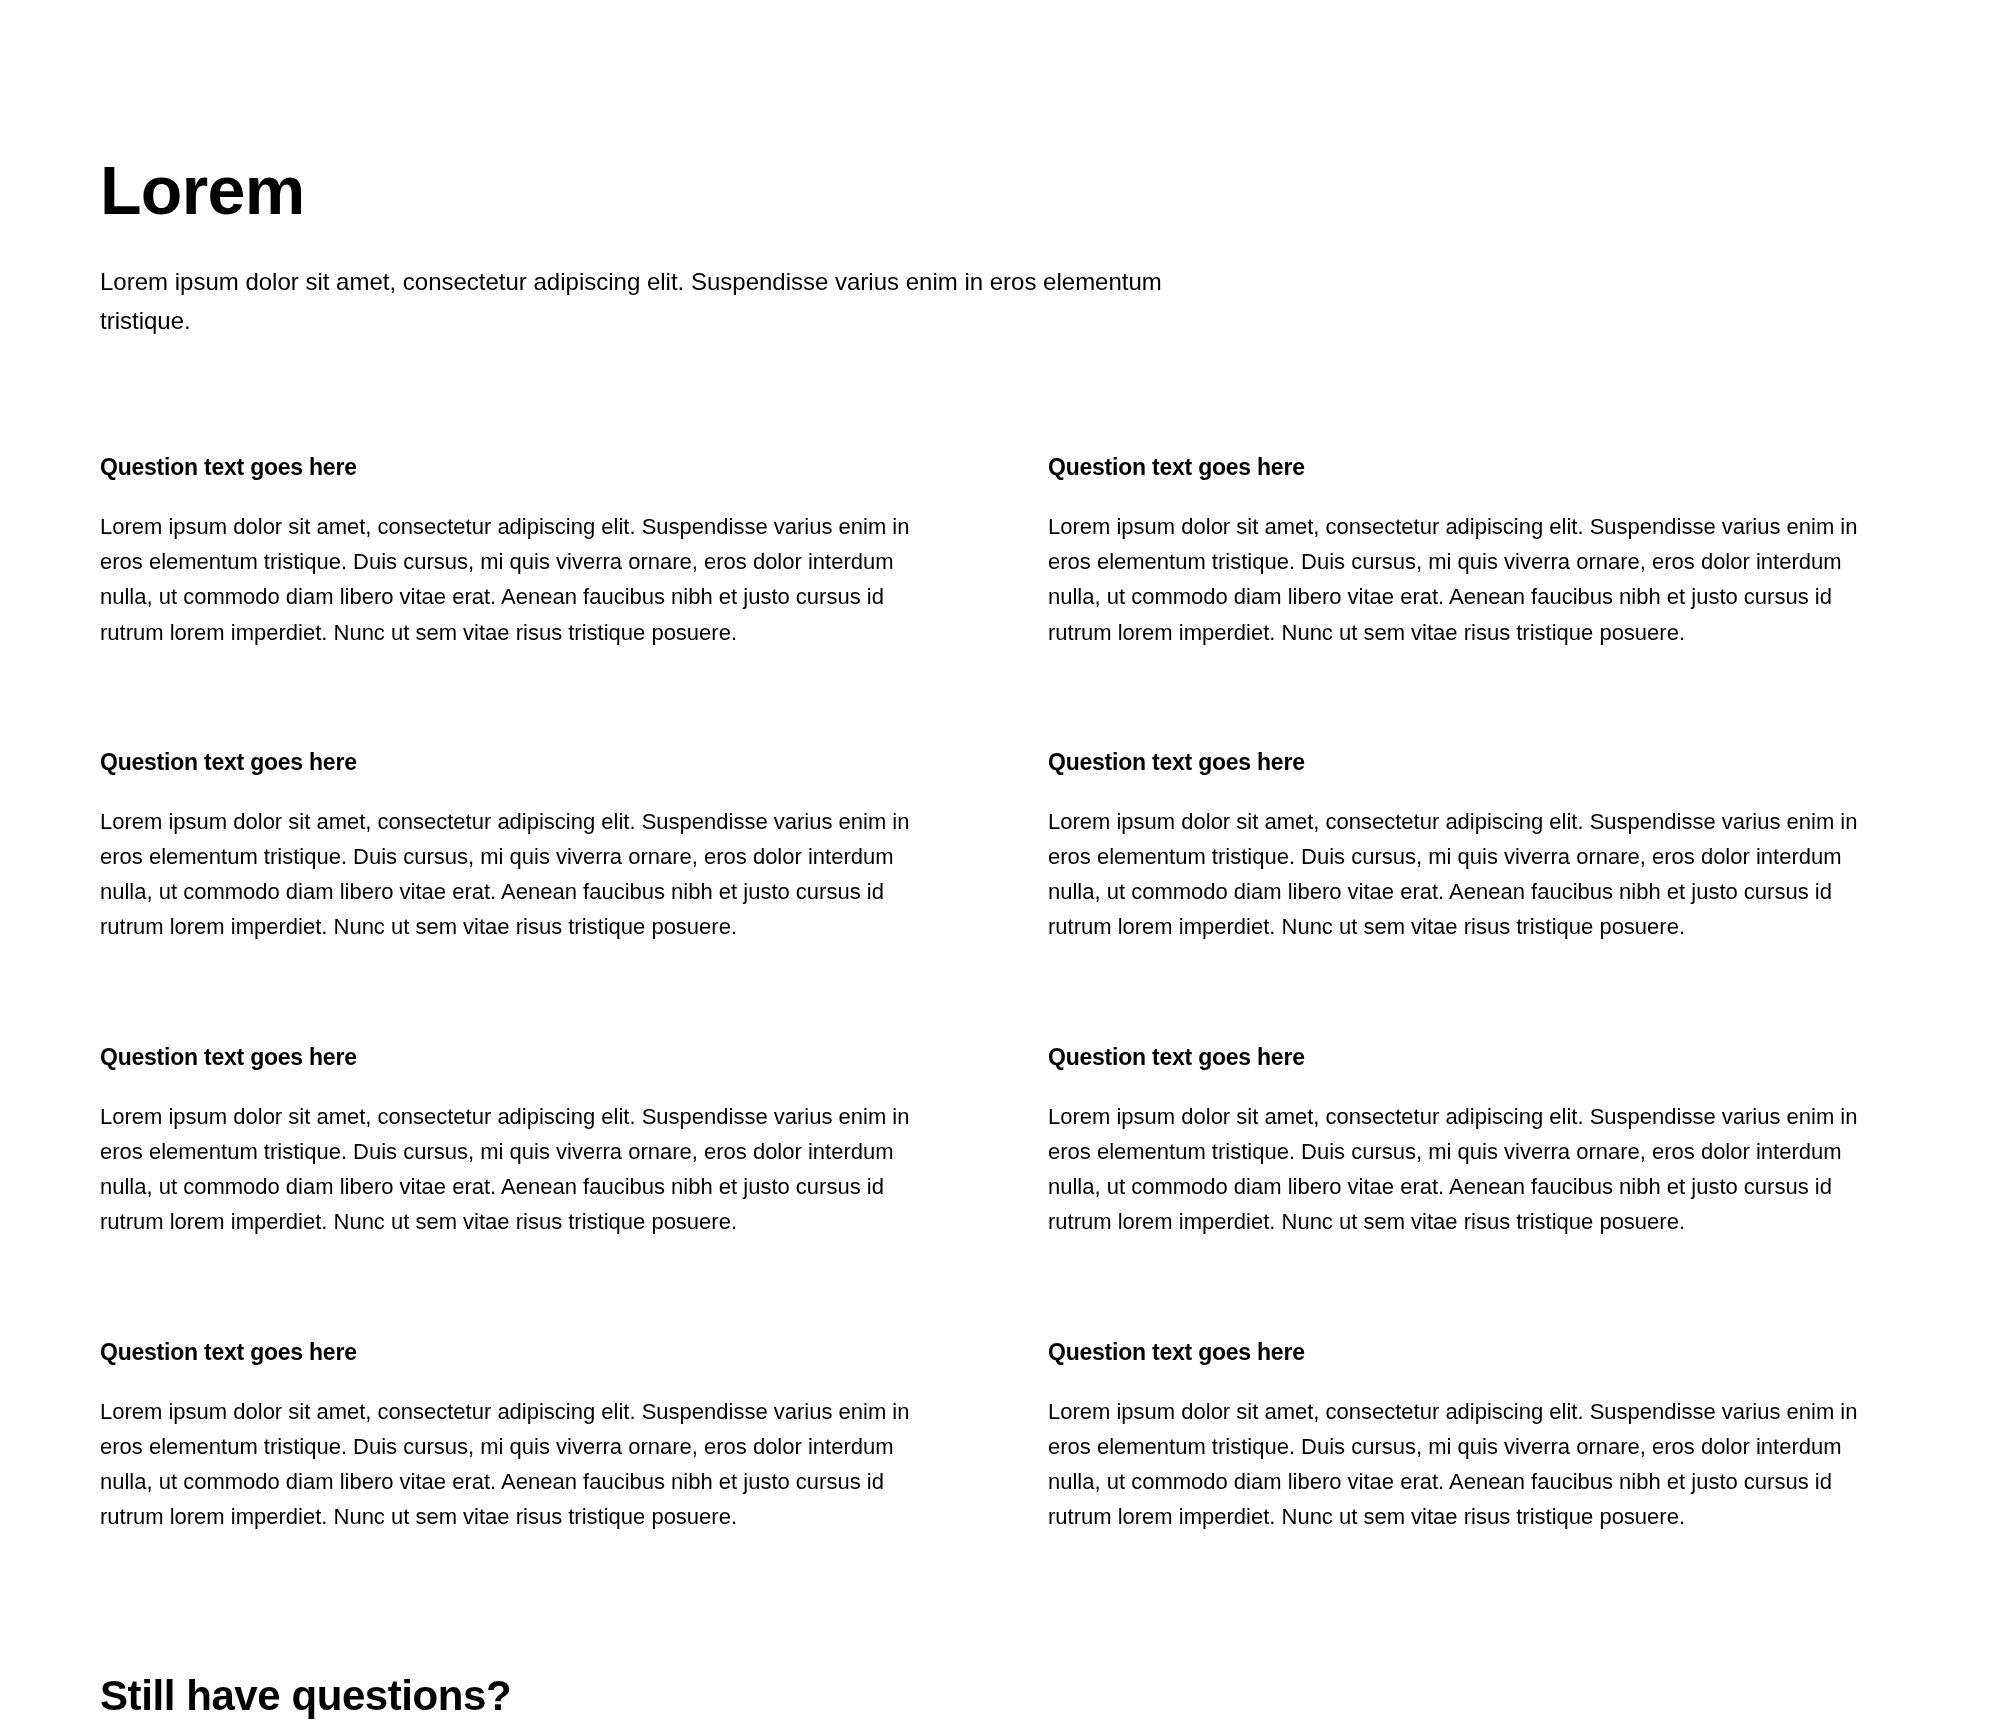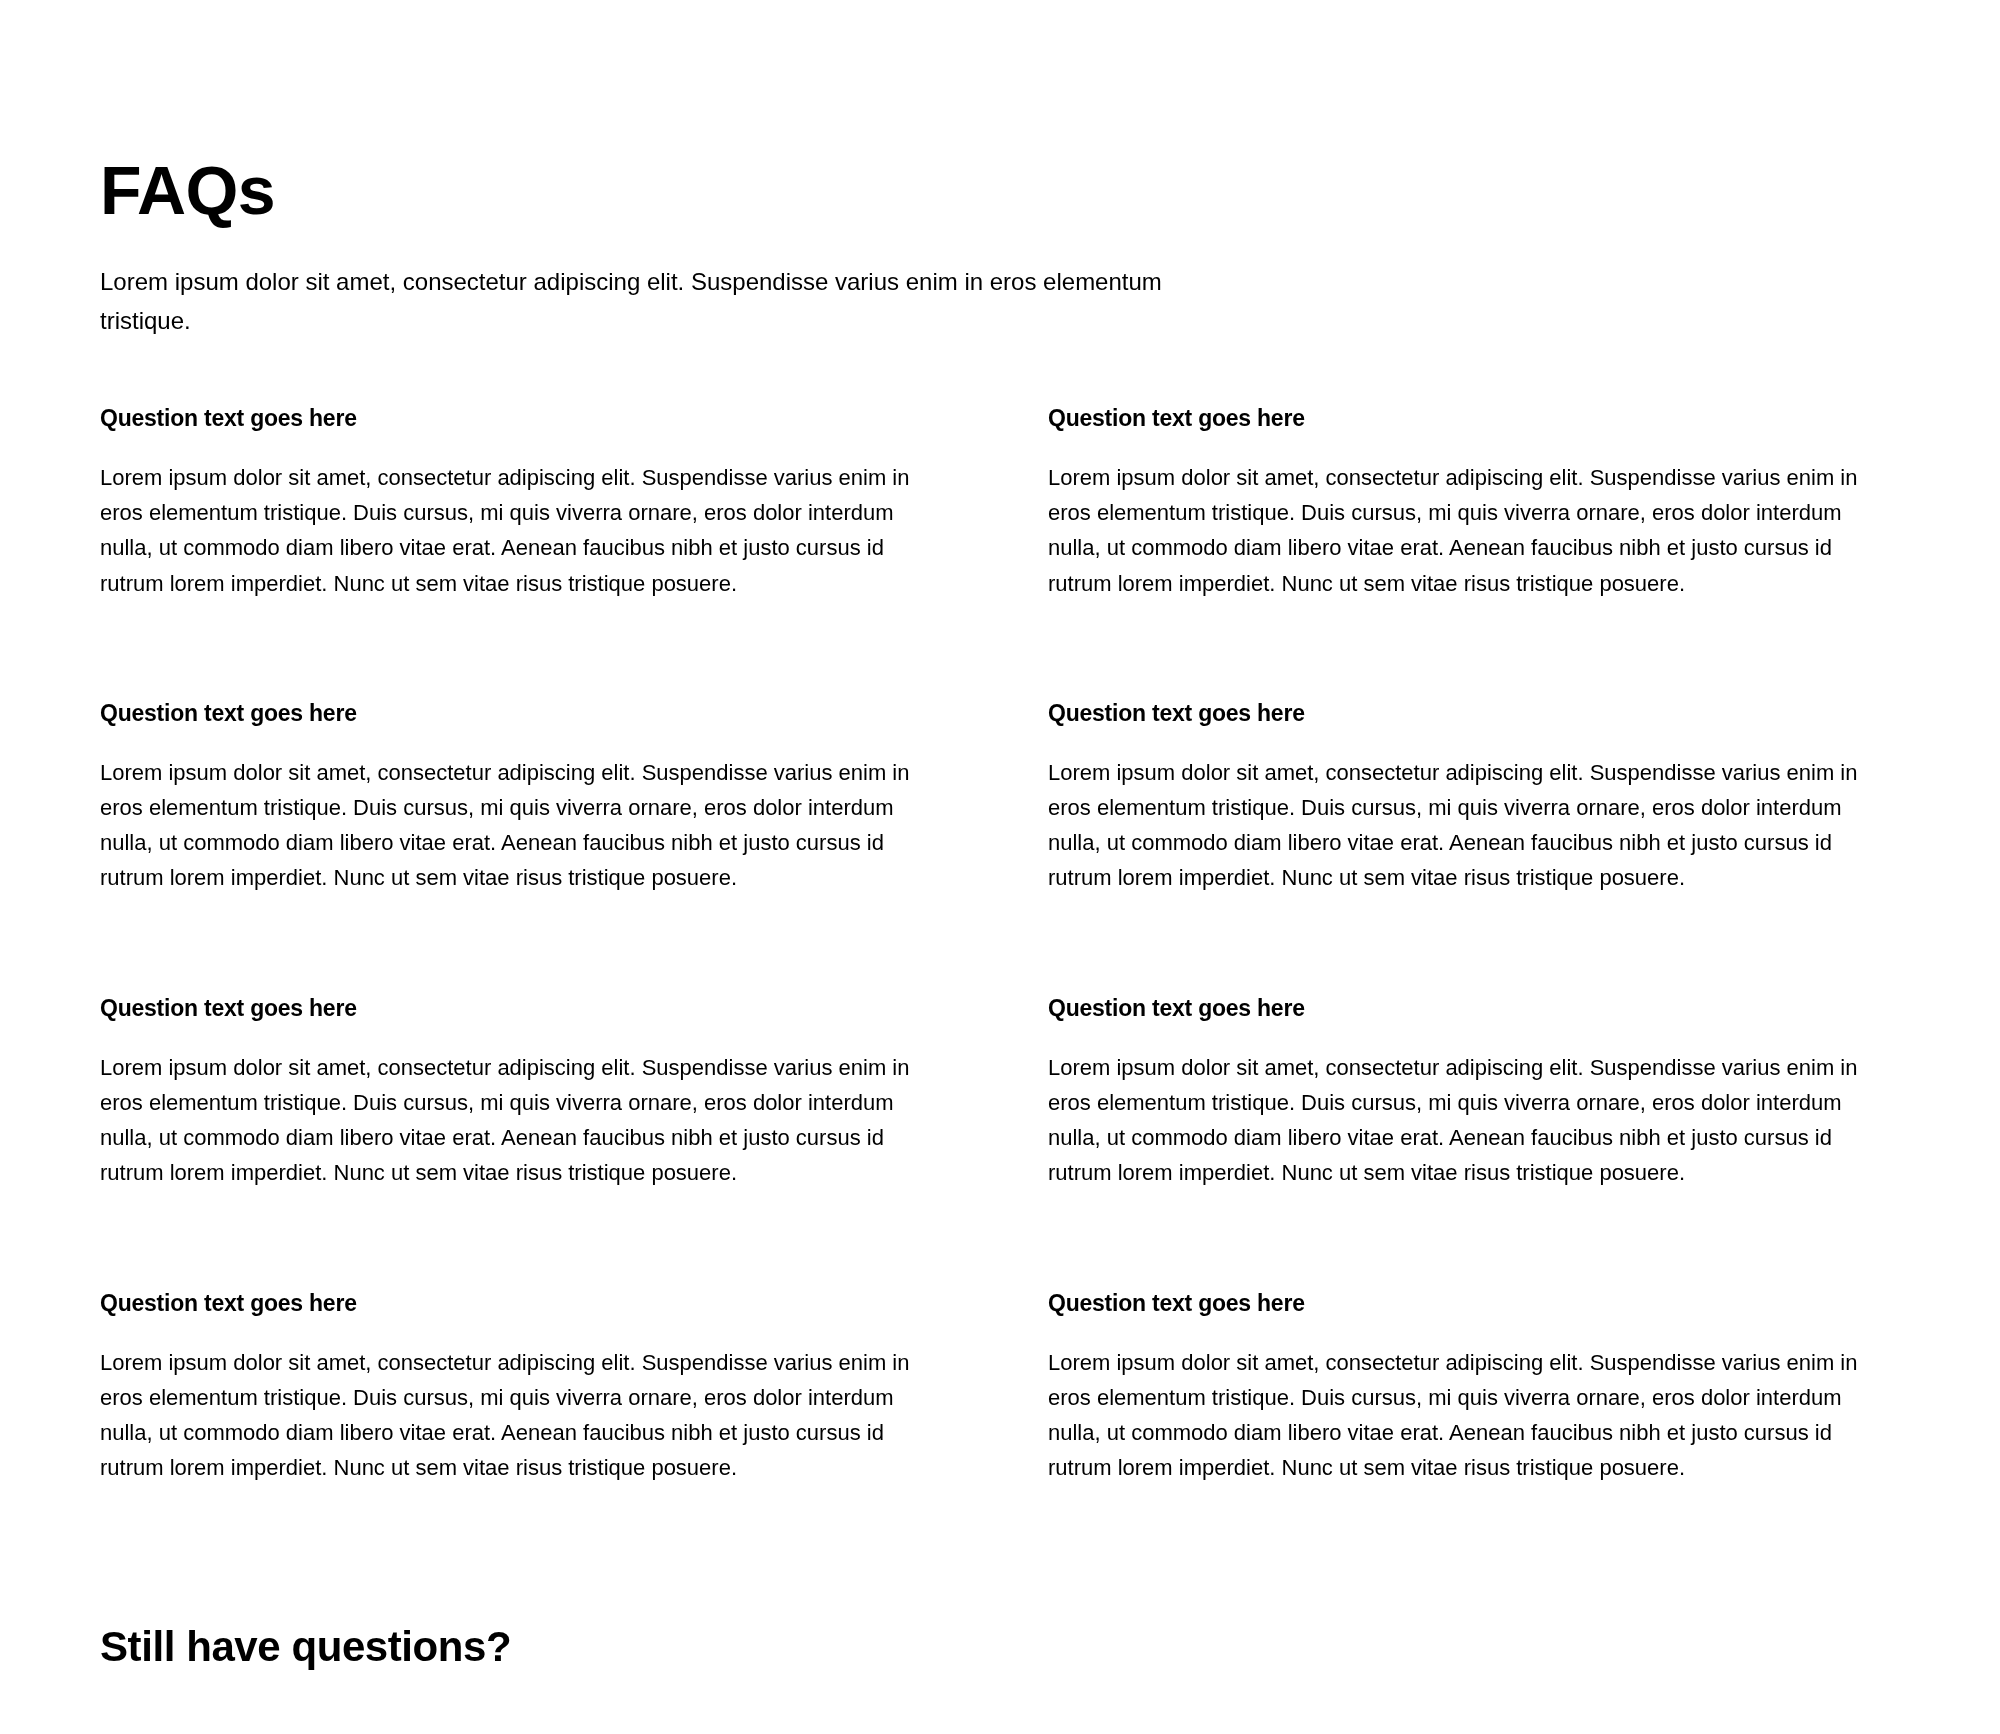--- a/index.html
+++ b/index.html
@@ -24,21 +24,21 @@
     letter-spacing: -0.01em;
     margin-bottom: 30px;
   }
   .page-subtitle {
     font-size: 24px;
     line-height: 1.65;
     max-width: 1130px;
     font-weight: 400;
   }
   .faq-grid {
-    margin-top: 61px;
+    margin-top: 110px;
     display: grid;
     grid-template-columns: 1fr 1fr;
     column-gap: 96px;
     row-gap: 96px;
   }
   .faq-item {}
   .faq-question {
     font-size: 23px;
     font-weight: 700;
     line-height: 1.4;
@@ -58,21 +58,21 @@
     font-weight: 700;
     line-height: 1.3;
     letter-spacing: -0.01em;
   }
 </style>
 </head>
 <body>
 
 <main class="section">
 
-  <h1 class="page-title">FAQs</h1>
+  <h1 class="page-title">Lorem</h1>
 
   <p class="page-subtitle">Lorem ipsum dolor sit amet, consectetur adipiscing elit. Suspendisse varius enim in eros elementum tristique.</p>
 
   <div class="faq-grid">
 
     <div class="faq-item">
       <h3 class="faq-question">Question text goes here</h3>
       <p class="faq-answer">Lorem ipsum dolor sit amet, consectetur adipiscing elit. Suspendisse varius enim in eros elementum tristique. Duis cursus, mi quis viverra ornare, eros dolor interdum nulla, ut commodo diam libero vitae erat. Aenean faucibus nibh et justo cursus id rutrum lorem imperdiet. Nunc ut sem vitae risus tristique posuere.</p>
     </div>
 

